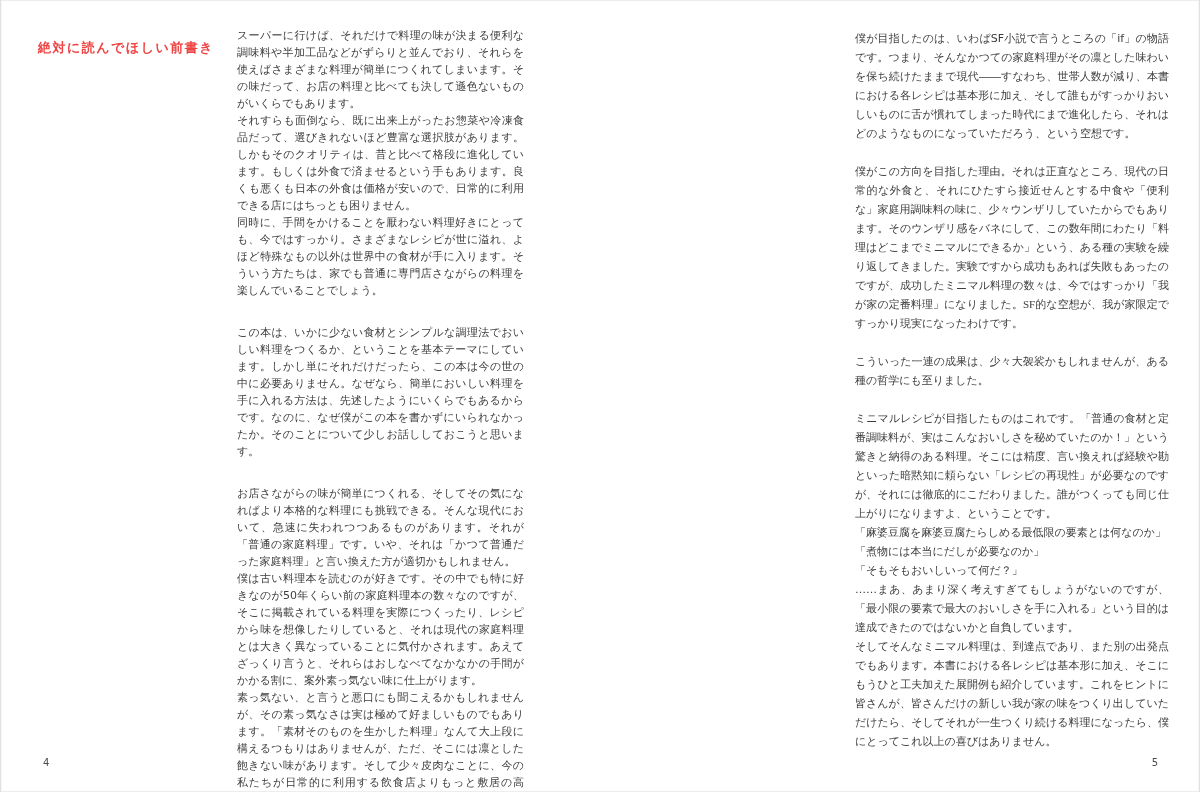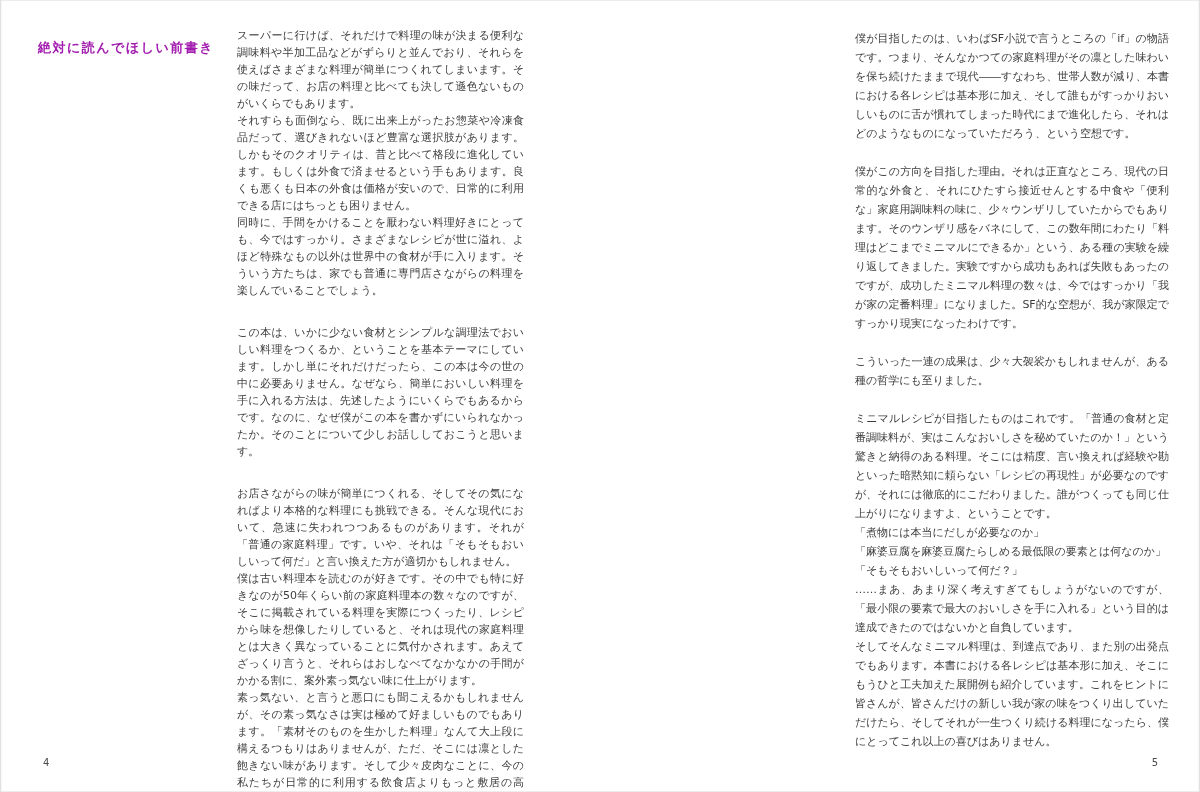--- a/index.html
+++ b/index.html
@@ -29,21 +29,21 @@
   #spread::before { left: 0; }
   #spread::after { right: 0; transform: scaleX(-1); }
 
   .foreword-heading {
     position: absolute;
     left: 38px;
     top: 30px;
     font-size: 13px;
     font-weight: 600;
     letter-spacing: 1.5px;
-    color: #a21caf;
+    color: #ef4444;
     white-space: nowrap;
   }
 
   .text-col {
     position: absolute;
     text-align: justify;
     text-justify: inter-ideograph;
     color: #3c3c3c;
   }
   #left-col {
@@ -61,20 +61,21 @@
     line-height: 19px;
   }
   .text-col p {
     margin: 0;
   }
   .text-col p.gap {
     margin-top: 25px;
   }
   #right-col p.gap {
     margin-top: 19px;
+    font-family: Liberation Serif, serif;
   }
   .page-number {
     position: absolute;
     bottom: 24px;
     font-size: 10px;
     color: #4a4a4a;
   }
   #page-number-left { left: 43px; }
   #page-number-right { right: 42px; }
 </style>
@@ -83,33 +84,33 @@
 
 <div id="spread">
 
   <h1 class="foreword-heading">絶対に読んでほしい前書き</h1>
 
   <div id="left-col" class="text-col">
     <p>スーパーに行けば、それだけで料理の味が決まる便利な調味料や半加工品などがずらりと並んでおり、それらを使えばさまざまな料理が簡単につくれてしまいます。その味だって、お店の料理と比べても決して遜色ないものがいくらでもあります。</p>
     <p>それすらも面倒なら、既に出来上がったお惣菜や冷凍食品だって、選びきれないほど豊富な選択肢があります。しかもそのクオリティは、昔と比べて格段に進化しています。もしくは外食で済ませるという手もあります。良くも悪くも日本の外食は価格が安いので、日常的に利用できる店にはちっとも困りません。</p>
     <p>同時に、手間をかけることを厭わない料理好きにとっても、今ではすっかり。さまざまなレシピが世に溢れ、よほど特殊なもの以外は世界中の食材が手に入ります。そういう方たちは、家でも普通に専門店さながらの料理を楽しんでいることでしょう。</p>
     <p class="gap">この本は、いかに少ない食材とシンプルな調理法でおいしい料理をつくるか、ということを基本テーマにしています。しかし単にそれだけだったら、この本は今の世の中に必要ありません。なぜなら、簡単においしい料理を手に入れる方法は、先述したようにいくらでもあるからです。なのに、なぜ僕がこの本を書かずにいられなかったか。そのことについて少しお話ししておこうと思います。</p>
-    <p class="gap">お店さながらの味が簡単につくれる、そしてその気になればより本格的な料理にも挑戦できる。そんな現代において、急速に失われつつあるものがあります。それが「普通の家庭料理」です。いや、それは「そもそもおいしいって何だ」と言い換えた方が適切かもしれません。</p>
+    <p class="gap">お店さながらの味が簡単につくれる、そしてその気になればより本格的な料理にも挑戦できる。そんな現代において、急速に失われつつあるものがあります。それが「普通の家庭料理」です。いや、それは「かつて普通だった家庭料理」と言い換えた方が適切かもしれません。</p>
     <p>僕は古い料理本を読むのが好きです。その中でも特に好きなのが50年くらい前の家庭料理本の数々なのですが、そこに掲載されている料理を実際につくったり、レシピから味を想像したりしていると、それは現代の家庭料理とは大きく異なっていることに気付かされます。あえてざっくり言うと、それらはおしなべてなかなかの手間がかかる割に、案外素っ気ない味に仕上がります。</p>
     <p>素っ気ない、と言うと悪口にも聞こえるかもしれませんが、その素っ気なさは実は極めて好ましいものでもあります。「素材そのものを生かした料理」なんて大上段に構えるつもりはありませんが、ただ、そこには凛とした飽きない味があります。そして少々皮肉なことに、今の私たちが日常的に利用する飲食店よりもっと敷居の高い、いわゆる高級店のシンプルで研ぎ澄まされた料理にも通じるものがそこにはあるのです。昔の人たちは、こんないいものを家で食べていたのか、という驚きがあります。</p>
 
   </div>
 
   <div id="right-col" class="text-col">
     <p>僕が目指したのは、いわばSF小説で言うところの「if」の物語です。つまり、そんなかつての家庭料理がその凛とした味わいを保ち続けたままで現代――すなわち、世帯人数が減り、本書における各レシピは基本形に加え、そして誰もがすっかりおいしいものに舌が慣れてしまった時代にまで進化したら、それはどのようなものになっていただろう、という空想です。</p>
     <p class="gap">僕がこの方向を目指した理由。それは正直なところ、現代の日常的な外食と、それにひたすら接近せんとする中食や「便利な」家庭用調味料の味に、少々ウンザリしていたからでもあります。そのウンザリ感をバネにして、この数年間にわたり「料理はどこまでミニマルにできるか」という、ある種の実験を繰り返してきました。実験ですから成功もあれば失敗もあったのですが、成功したミニマル料理の数々は、今ではすっかり「我が家の定番料理」になりました。SF的な空想が、我が家限定ですっかり現実になったわけです。</p>
     <p class="gap">こういった一連の成果は、少々大袈裟かもしれませんが、ある種の哲学にも至りました。</p>
     <p class="gap">ミニマルレシピが目指したものはこれです。「普通の食材と定番調味料が、実はこんなおいしさを秘めていたのか！」という驚きと納得のある料理。そこには精度、言い換えれば経験や勘といった暗黙知に頼らない「レシピの再現性」が必要なのですが、それには徹底的にこだわりました。誰がつくっても同じ仕上がりになりますよ、ということです。</p>
+    <p>「麻婆豆腐を麻婆豆腐たらしめる最低限の要素とは何なのか」</p>
     <p>「煮物には本当にだしが必要なのか」</p>
-    <p>「麻婆豆腐を麻婆豆腐たらしめる最低限の要素とは何なのか」</p>
     <p>「そもそもおいしいって何だ？」</p>
     <p>……まあ、あまり深く考えすぎてもしょうがないのですが、「最小限の要素で最大のおいしさを手に入れる」という目的は達成できたのではないかと自負しています。</p>
     <p>そしてそんなミニマル料理は、到達点であり、また別の出発点でもあります。本書における各レシピは基本形に加え、そこにもうひと工夫加えた展開例も紹介しています。これをヒントに皆さんが、皆さんだけの新しい我が家の味をつくり出していただけたら、そしてそれが一生つくり続ける料理になったら、僕にとってこれ以上の喜びはありません。</p>
 
   </div>
 
   <div id="page-number-left" class="page-number">4</div>
 
   <div id="page-number-right" class="page-number">5</div>
 

